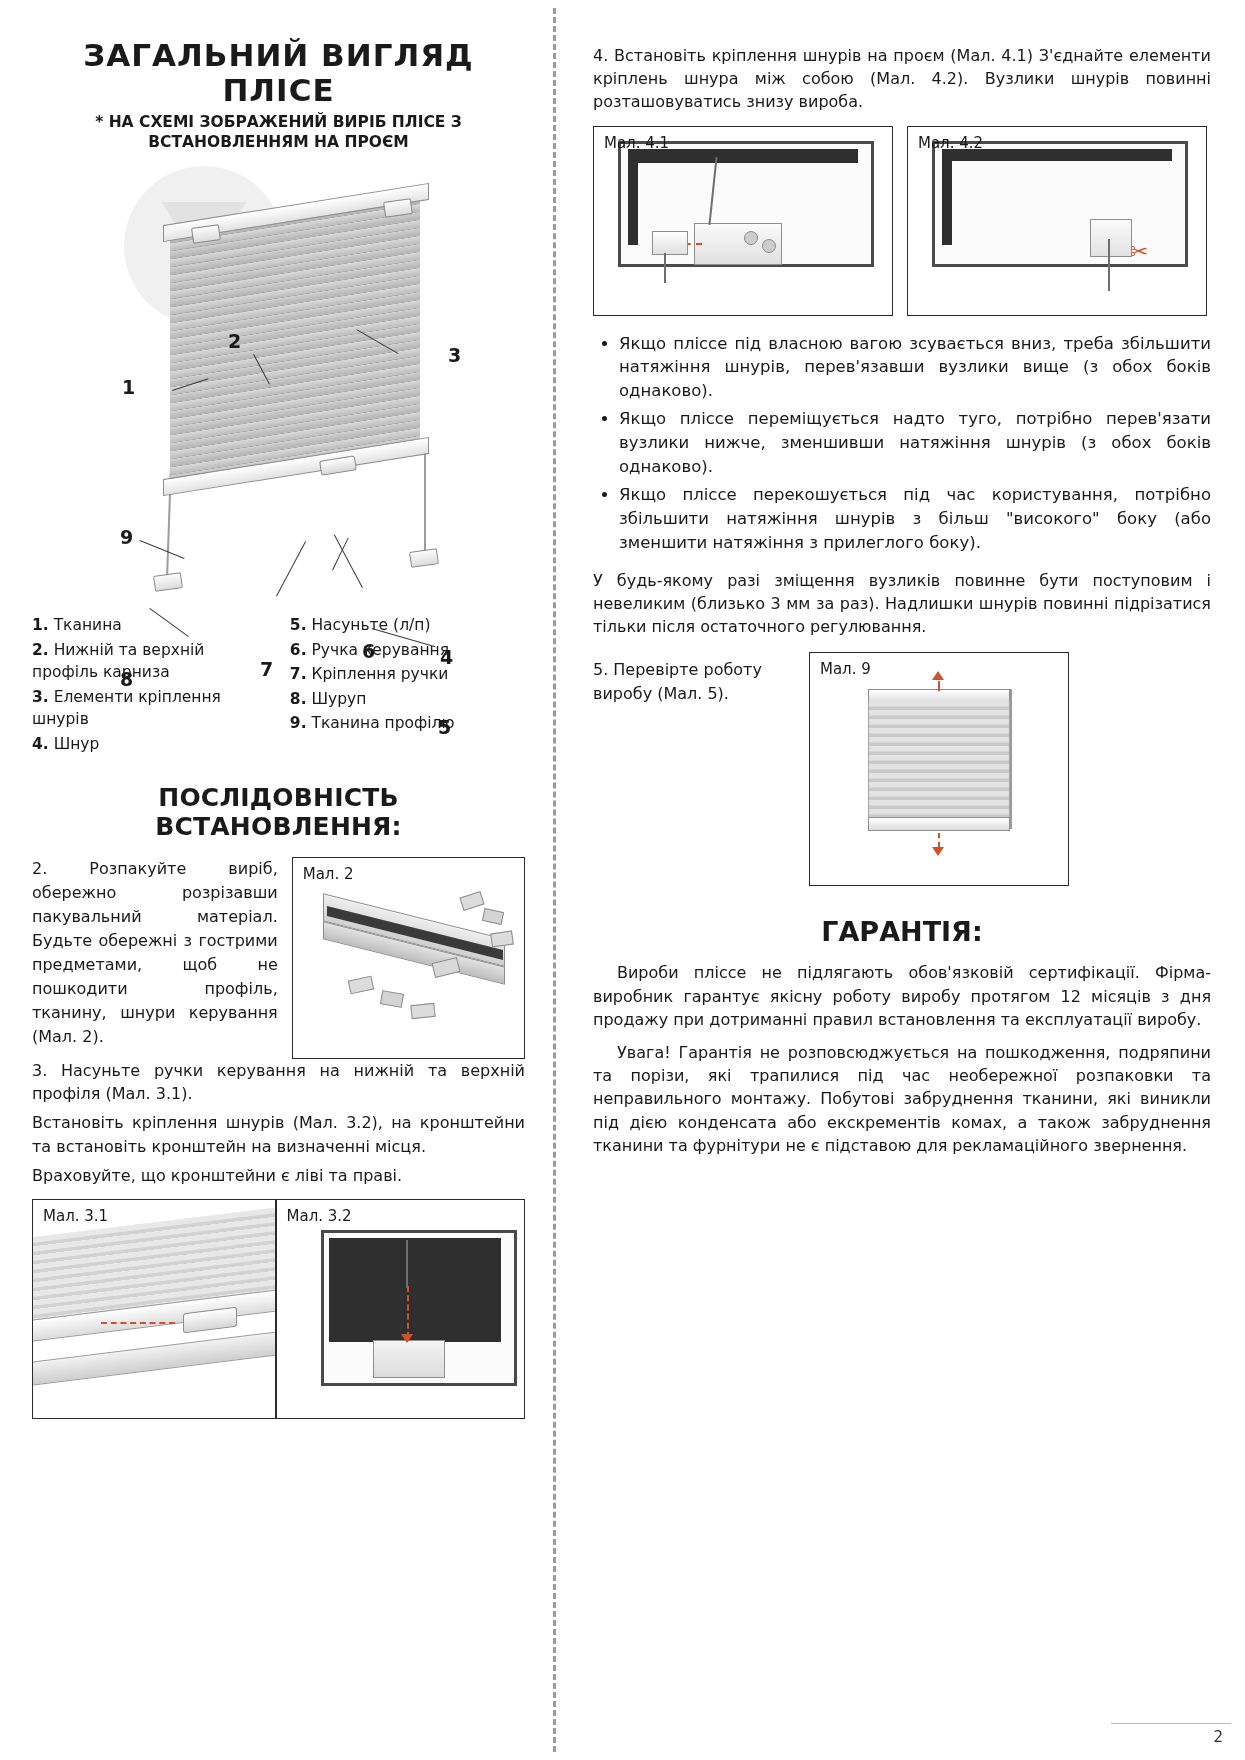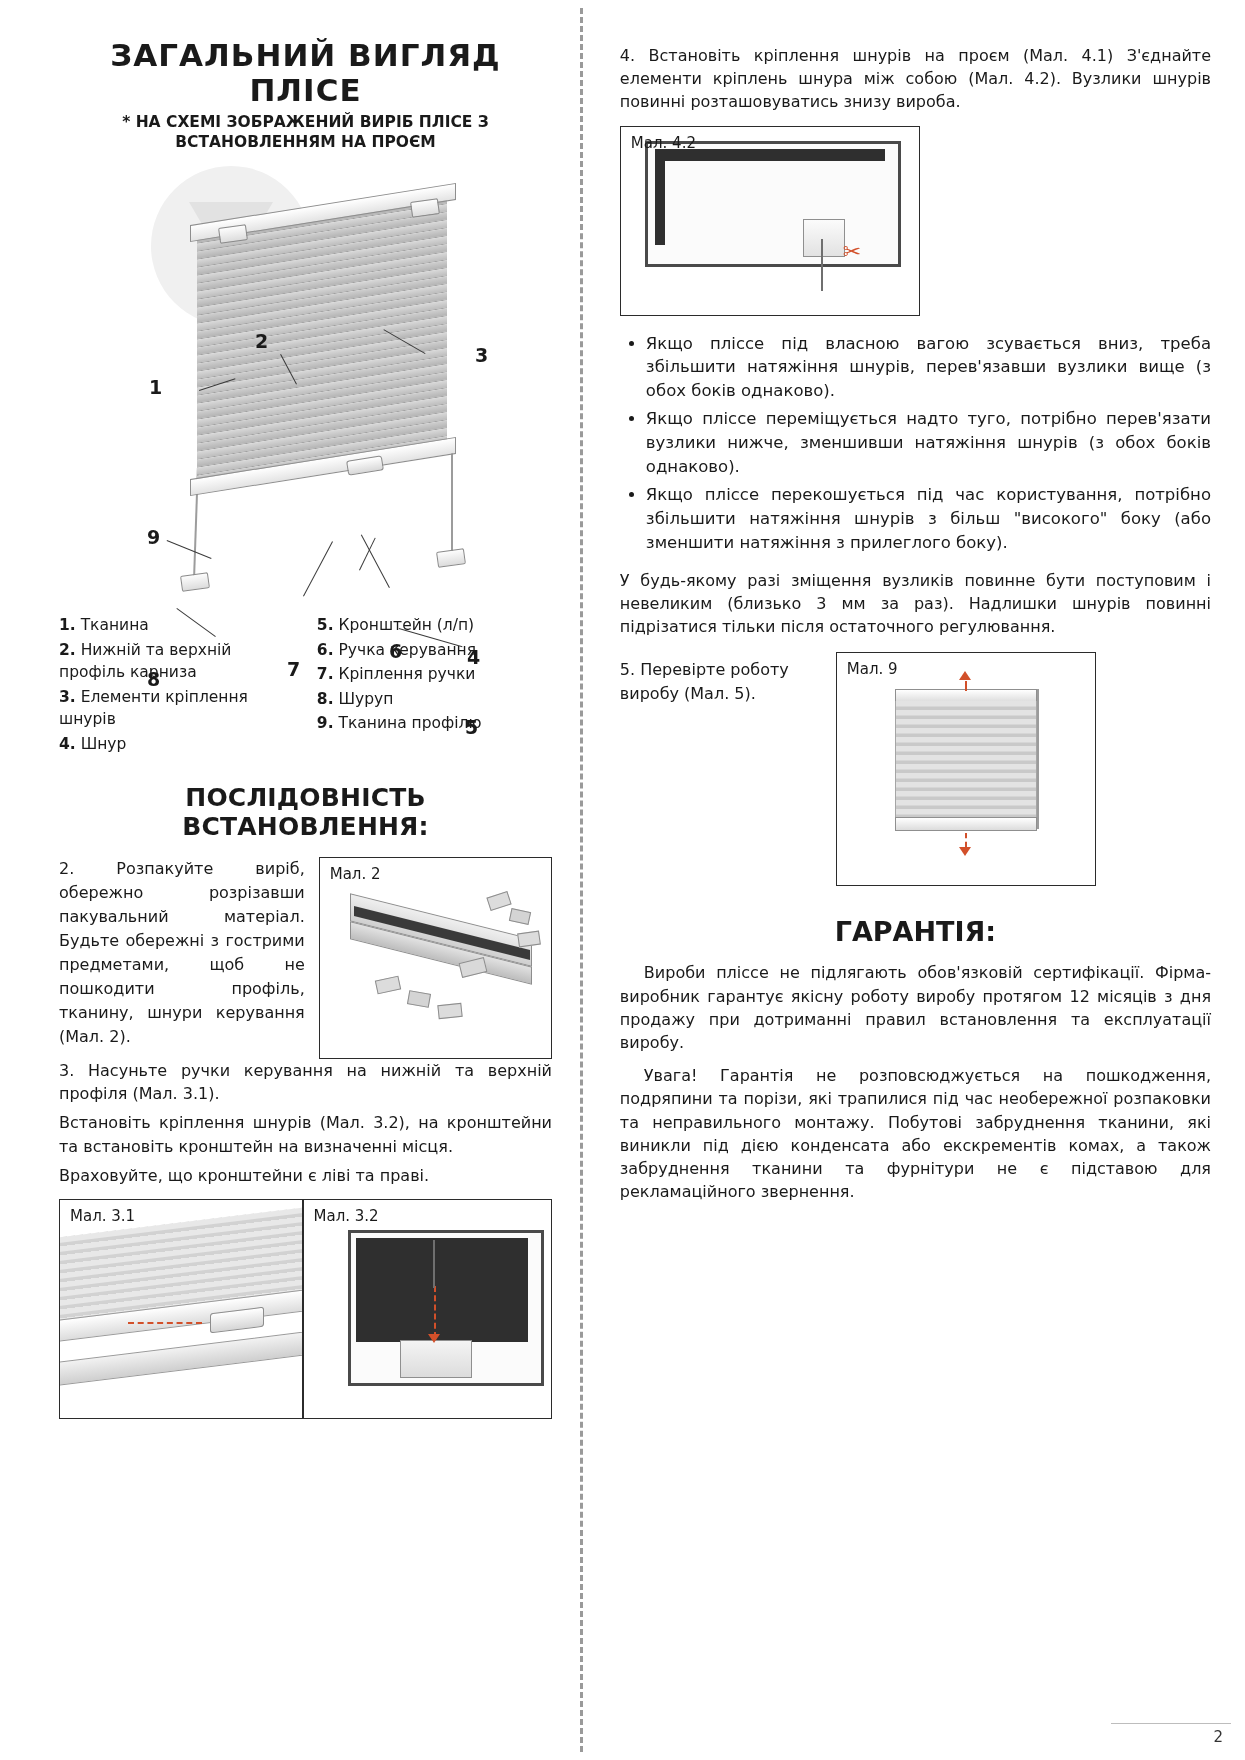--- a/index.html
+++ b/index.html
@@ -12,21 +12,20 @@
     height: 1760px;
     font-family: "DejaVu Sans", sans-serif;
     color: #1a1a1a;
     position: relative;
     overflow: hidden;
   }
   .page {
     position: absolute;
     inset: 0;
     display: flex;
-    padding-left: 27px;
   }
   .col {
     box-sizing: border-box;
     position: relative;
   }
   .col-left {
     width: 553px;
     padding: 34px 28px 20px 32px;
   }
   .divider {
@@ -411,21 +410,21 @@
           <li>
             <span class="num">4.</span>
             <span>Шнур</span>
           </li>
         </ol>
       </div>
       <div class="legend-col-b">
         <ol>
           <li>
             <span class="num">5.</span>
-            <span>Кронштейн (л/п)</span>
+            <span>Насуньте (л/п)</span>
           </li>
           <li>
             <span class="num">6.</span>
             <span>Ручка керування</span>
           </li>
           <li>
             <span class="num">7.</span>
             <span>Кріплення ручки</span>
           </li>
           <li>
@@ -485,20 +484,33 @@
     </div>
   </div>
 
   <div class="divider"></div>
 
   <div class="col col-right">
 
     <p class="just">4. Встановіть кріплення шнурів на проєм (Мал. 4.1) З'єднайте елементи кріплень шнура між собою (Мал. 4.2). Вузлики шнурів повинні розташовуватись знизу виробa.</p>
 
     <div class="figs-4">
+      <div class="fig fig-41">
+        <span class="fig-label">Мал. 4.1</span>
+        <div class="win-frame" style="left:24px;top:14px;width:250px;height:120px;"></div>
+        <div class="win-dark" style="left:34px;top:22px;width:230px;height:14px;"></div>
+        <div class="win-dark" style="left:34px;top:36px;width:10px;height:82px;"></div>
+        <div style="position:absolute;left:100px;top:96px;width:86px;height:40px;background:linear-gradient(#fbfbfb,#e0e0e0);border:1px solid #8f8f8f;"></div>
+        <div style="position:absolute;left:150px;top:104px;width:12px;height:12px;border-radius:50%;background:#cdcdcd;border:1px solid #8b8b8b;"></div>
+        <div style="position:absolute;left:168px;top:112px;width:12px;height:12px;border-radius:50%;background:#cdcdcd;border:1px solid #8b8b8b;"></div>
+        <div class="cordline" style="left:118px;top:30px;height:68px;transform:rotate(6deg);"></div>
+        <div class="dashed-red" style="left:68px;top:116px;width:40px;"></div>
+        <div style="position:absolute;left:58px;top:104px;width:34px;height:22px;background:linear-gradient(#ffffff,#dfdfdf);border:1px solid #8f8f8f;"></div>
+        <div class="cordline" style="left:70px;top:126px;height:30px;"></div>
+      </div>
       <div class="fig fig-42">
         <span class="fig-label">Мал. 4.2</span>
         <div class="win-frame" style="left:24px;top:14px;width:250px;height:120px;"></div>
         <div class="win-dark" style="left:34px;top:22px;width:230px;height:12px;"></div>
         <div class="win-dark" style="left:34px;top:34px;width:10px;height:84px;"></div>
         <div style="position:absolute;left:182px;top:92px;width:40px;height:36px;background:linear-gradient(#fbfbfb,#e2e2e2);border:1px solid #8f8f8f;"></div>
         <div class="cordline" style="left:200px;top:112px;height:52px;"></div>
         <div style="position:absolute;left:222px;top:112px;font-size:22px;color:#d2502a;">✂</div>
       </div>
     </div>

